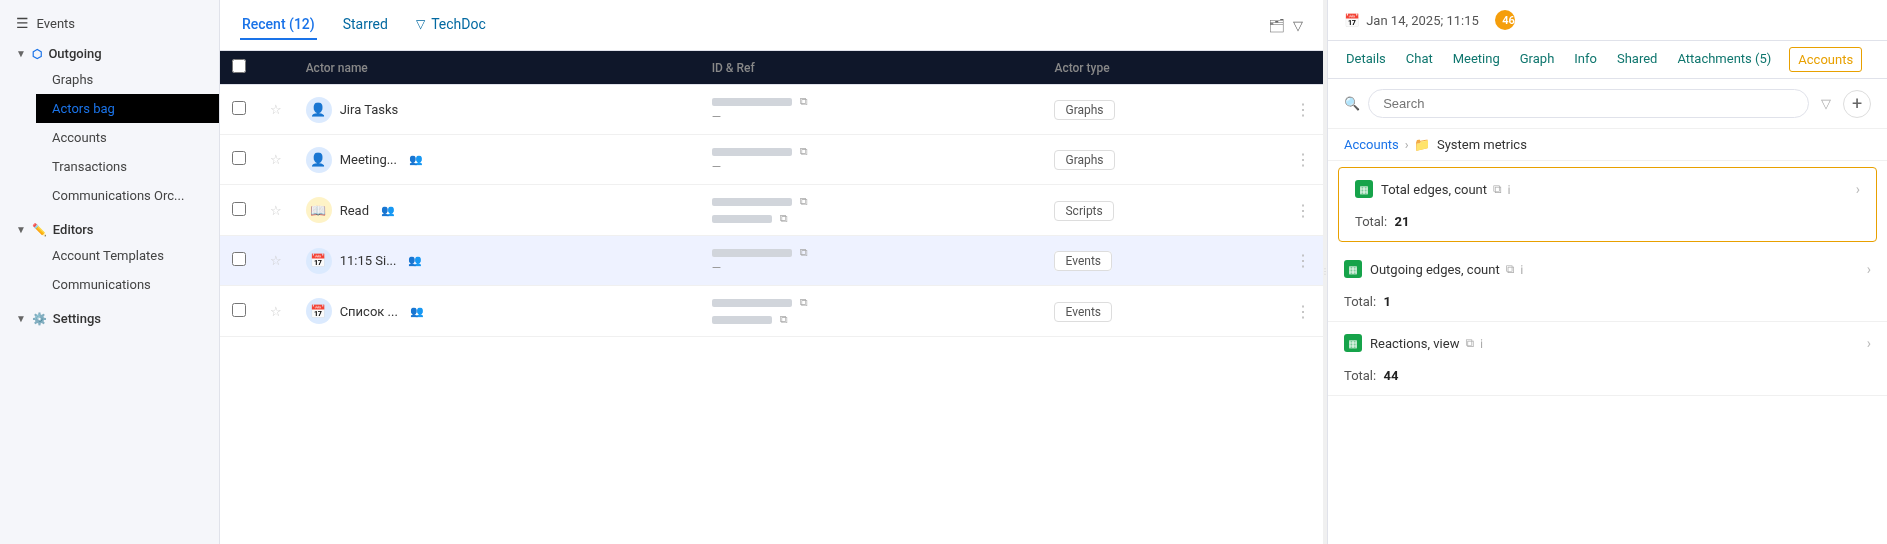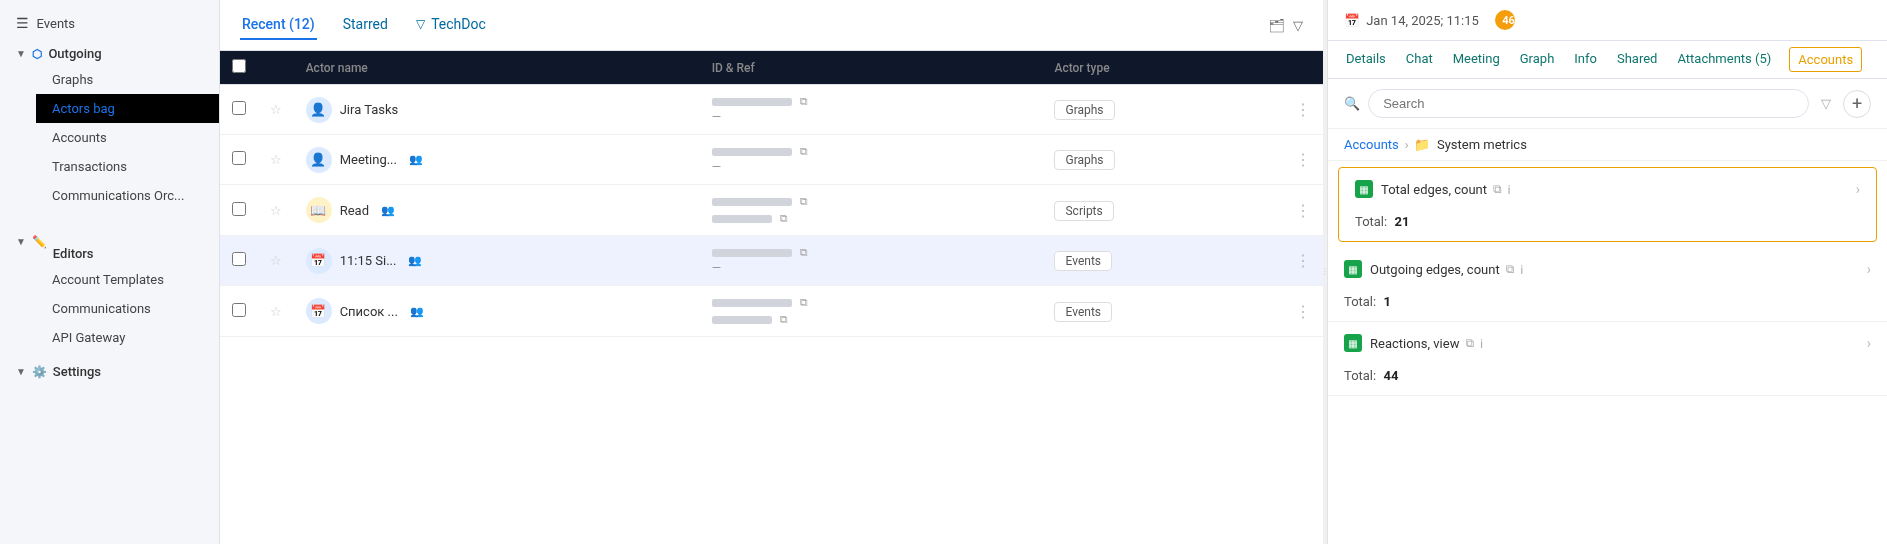--- a/index.html
+++ b/index.html
@@ -104,31 +104,28 @@
       <span>Transactions</span>
     </div>
     <div class="sidebar-item">
       <span>Communications Orc...</span>
     </div>
   </div>
 
   <div class="sidebar-section" style="margin-top:4px;">
     <span style="font-size:10px;">▼</span>
     <span>✏️</span>
-    <span style="color:#333;font-size:13px;font-weight:500;margin-top:24px;">Editors</span>
+    <span style="color:#333;font-size:13px;font-weight:500;">Editors</span>
   </div>
   <div class="sidebar-sub">
     <div class="sidebar-item">
       <span>Account Templates</span>
     </div>
     <div class="sidebar-item">
       <span>Communications</span>
-    </div>
-    <div class="sidebar-item">
-      <span>API Gateway</span>
     </div>
   </div>
 
   <div class="sidebar-section" style="margin-top:4px;">
     <span style="font-size:10px;">▼</span>
     <span>⚙️</span>
     <span style="color:#333;font-size:13px;font-weight:500;">Settings</span>
   </div>
 </div>
 

